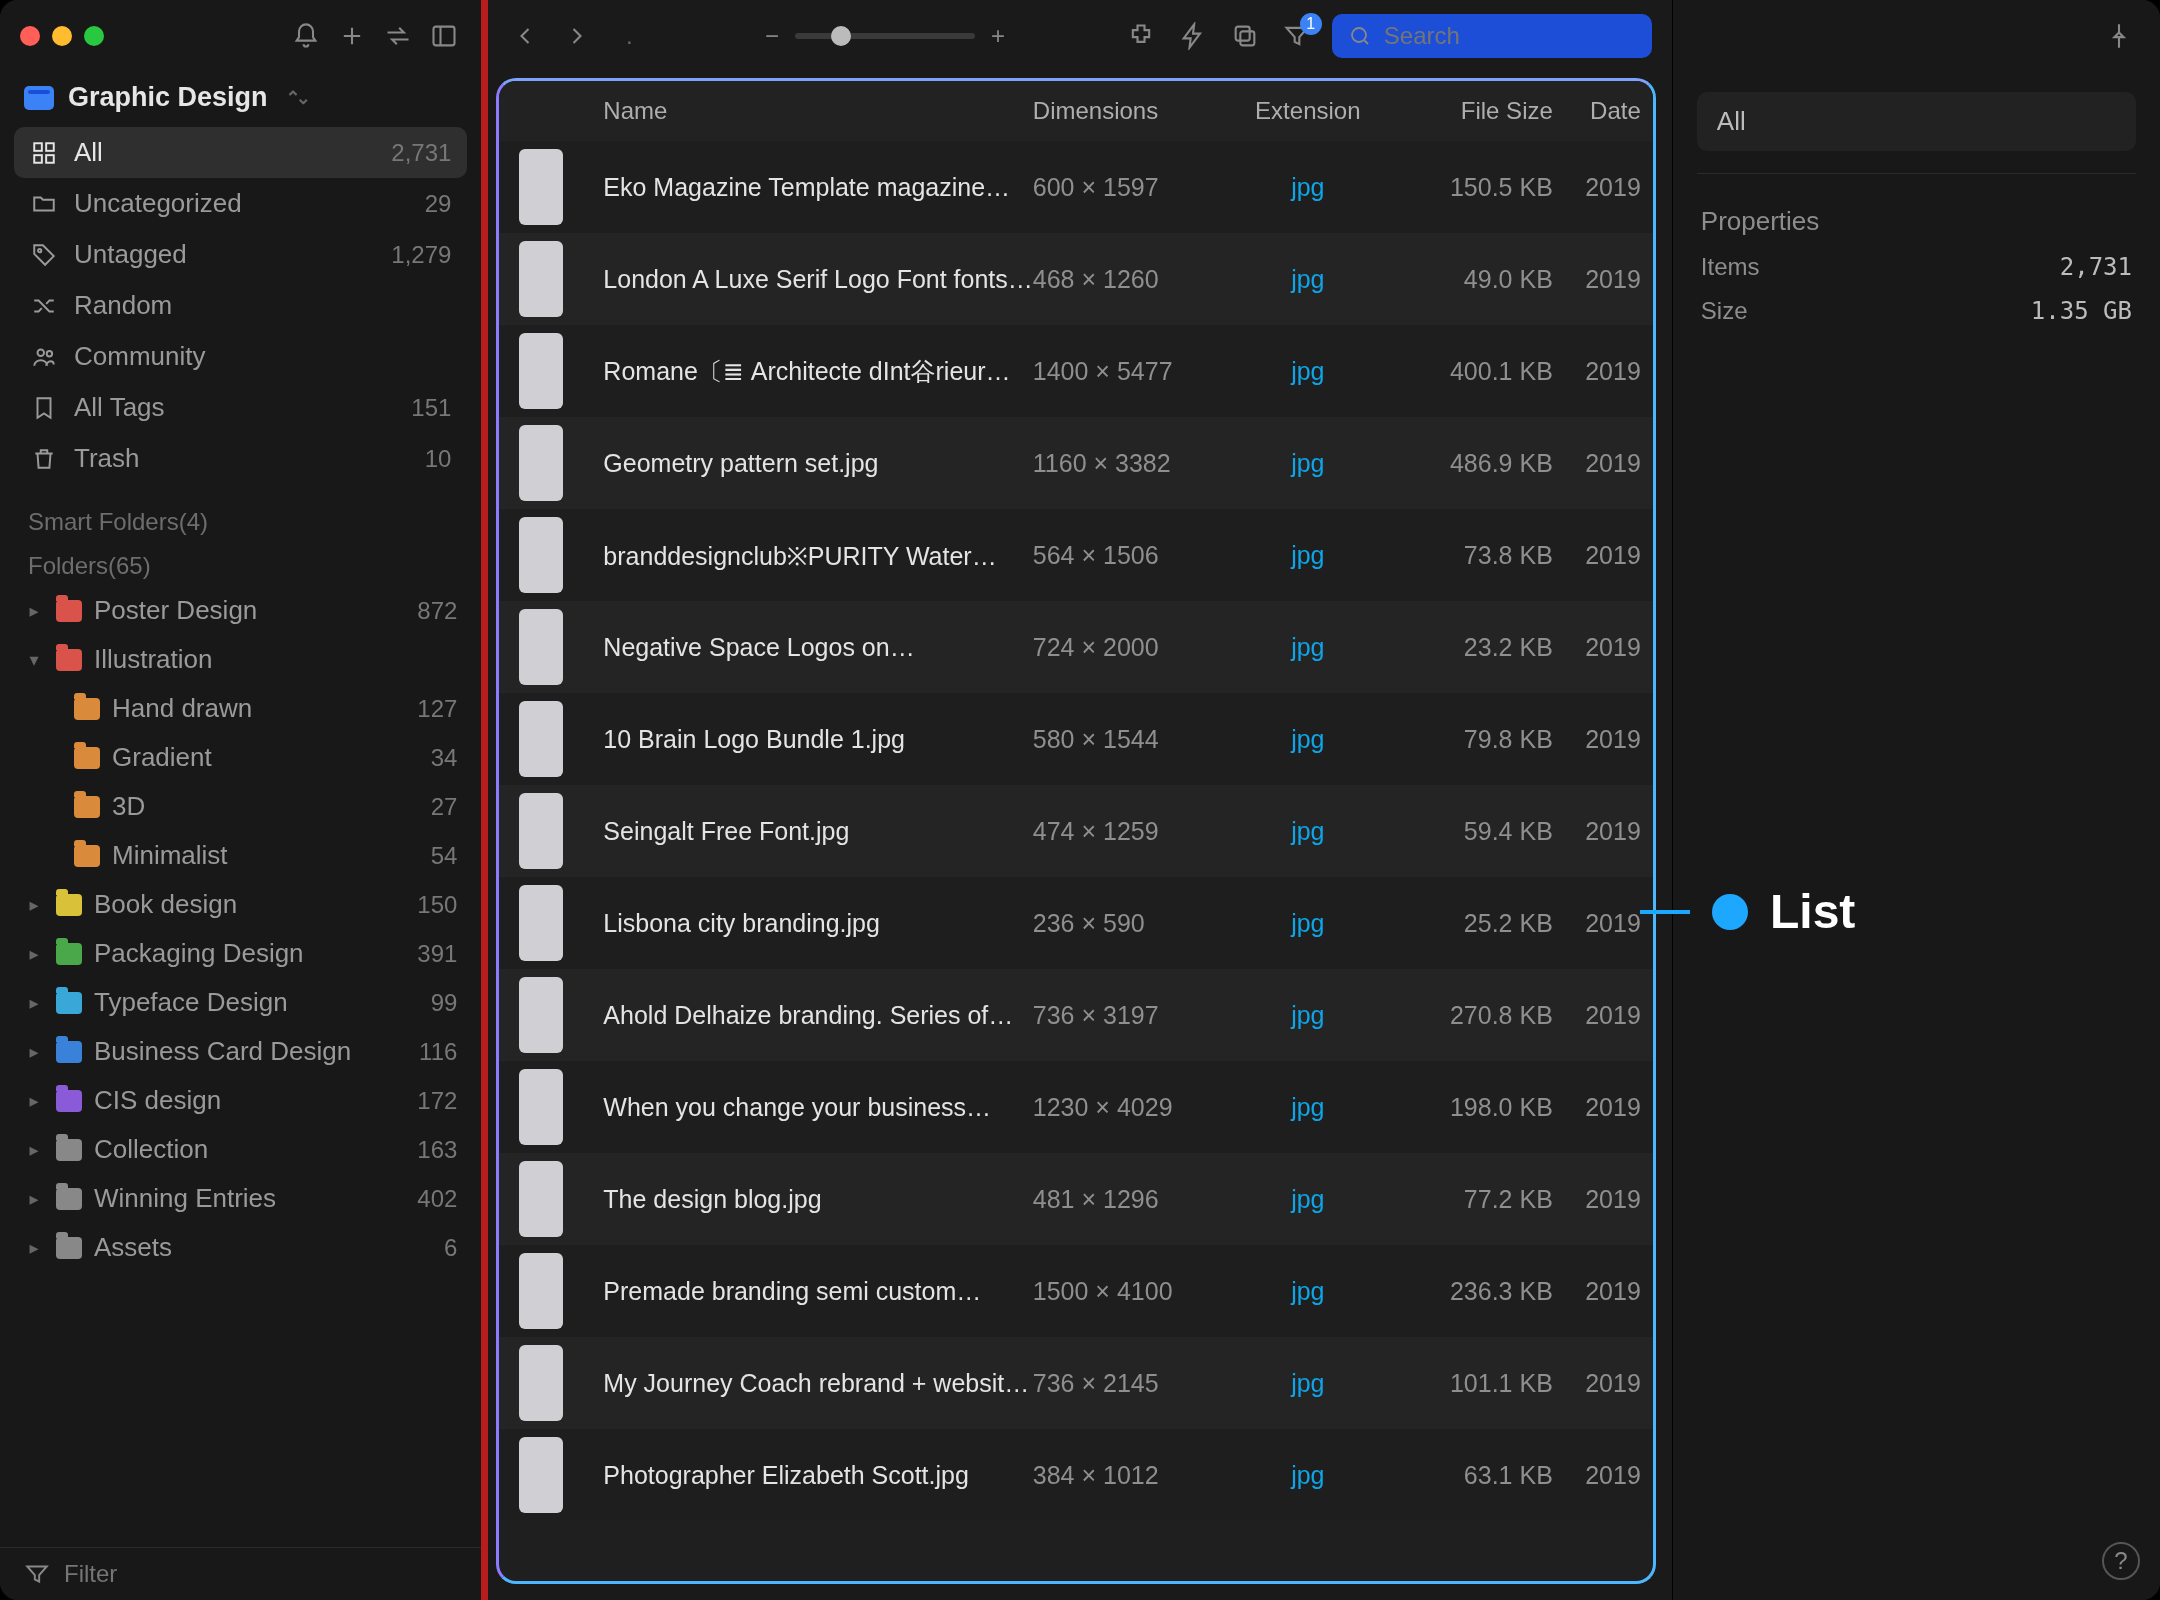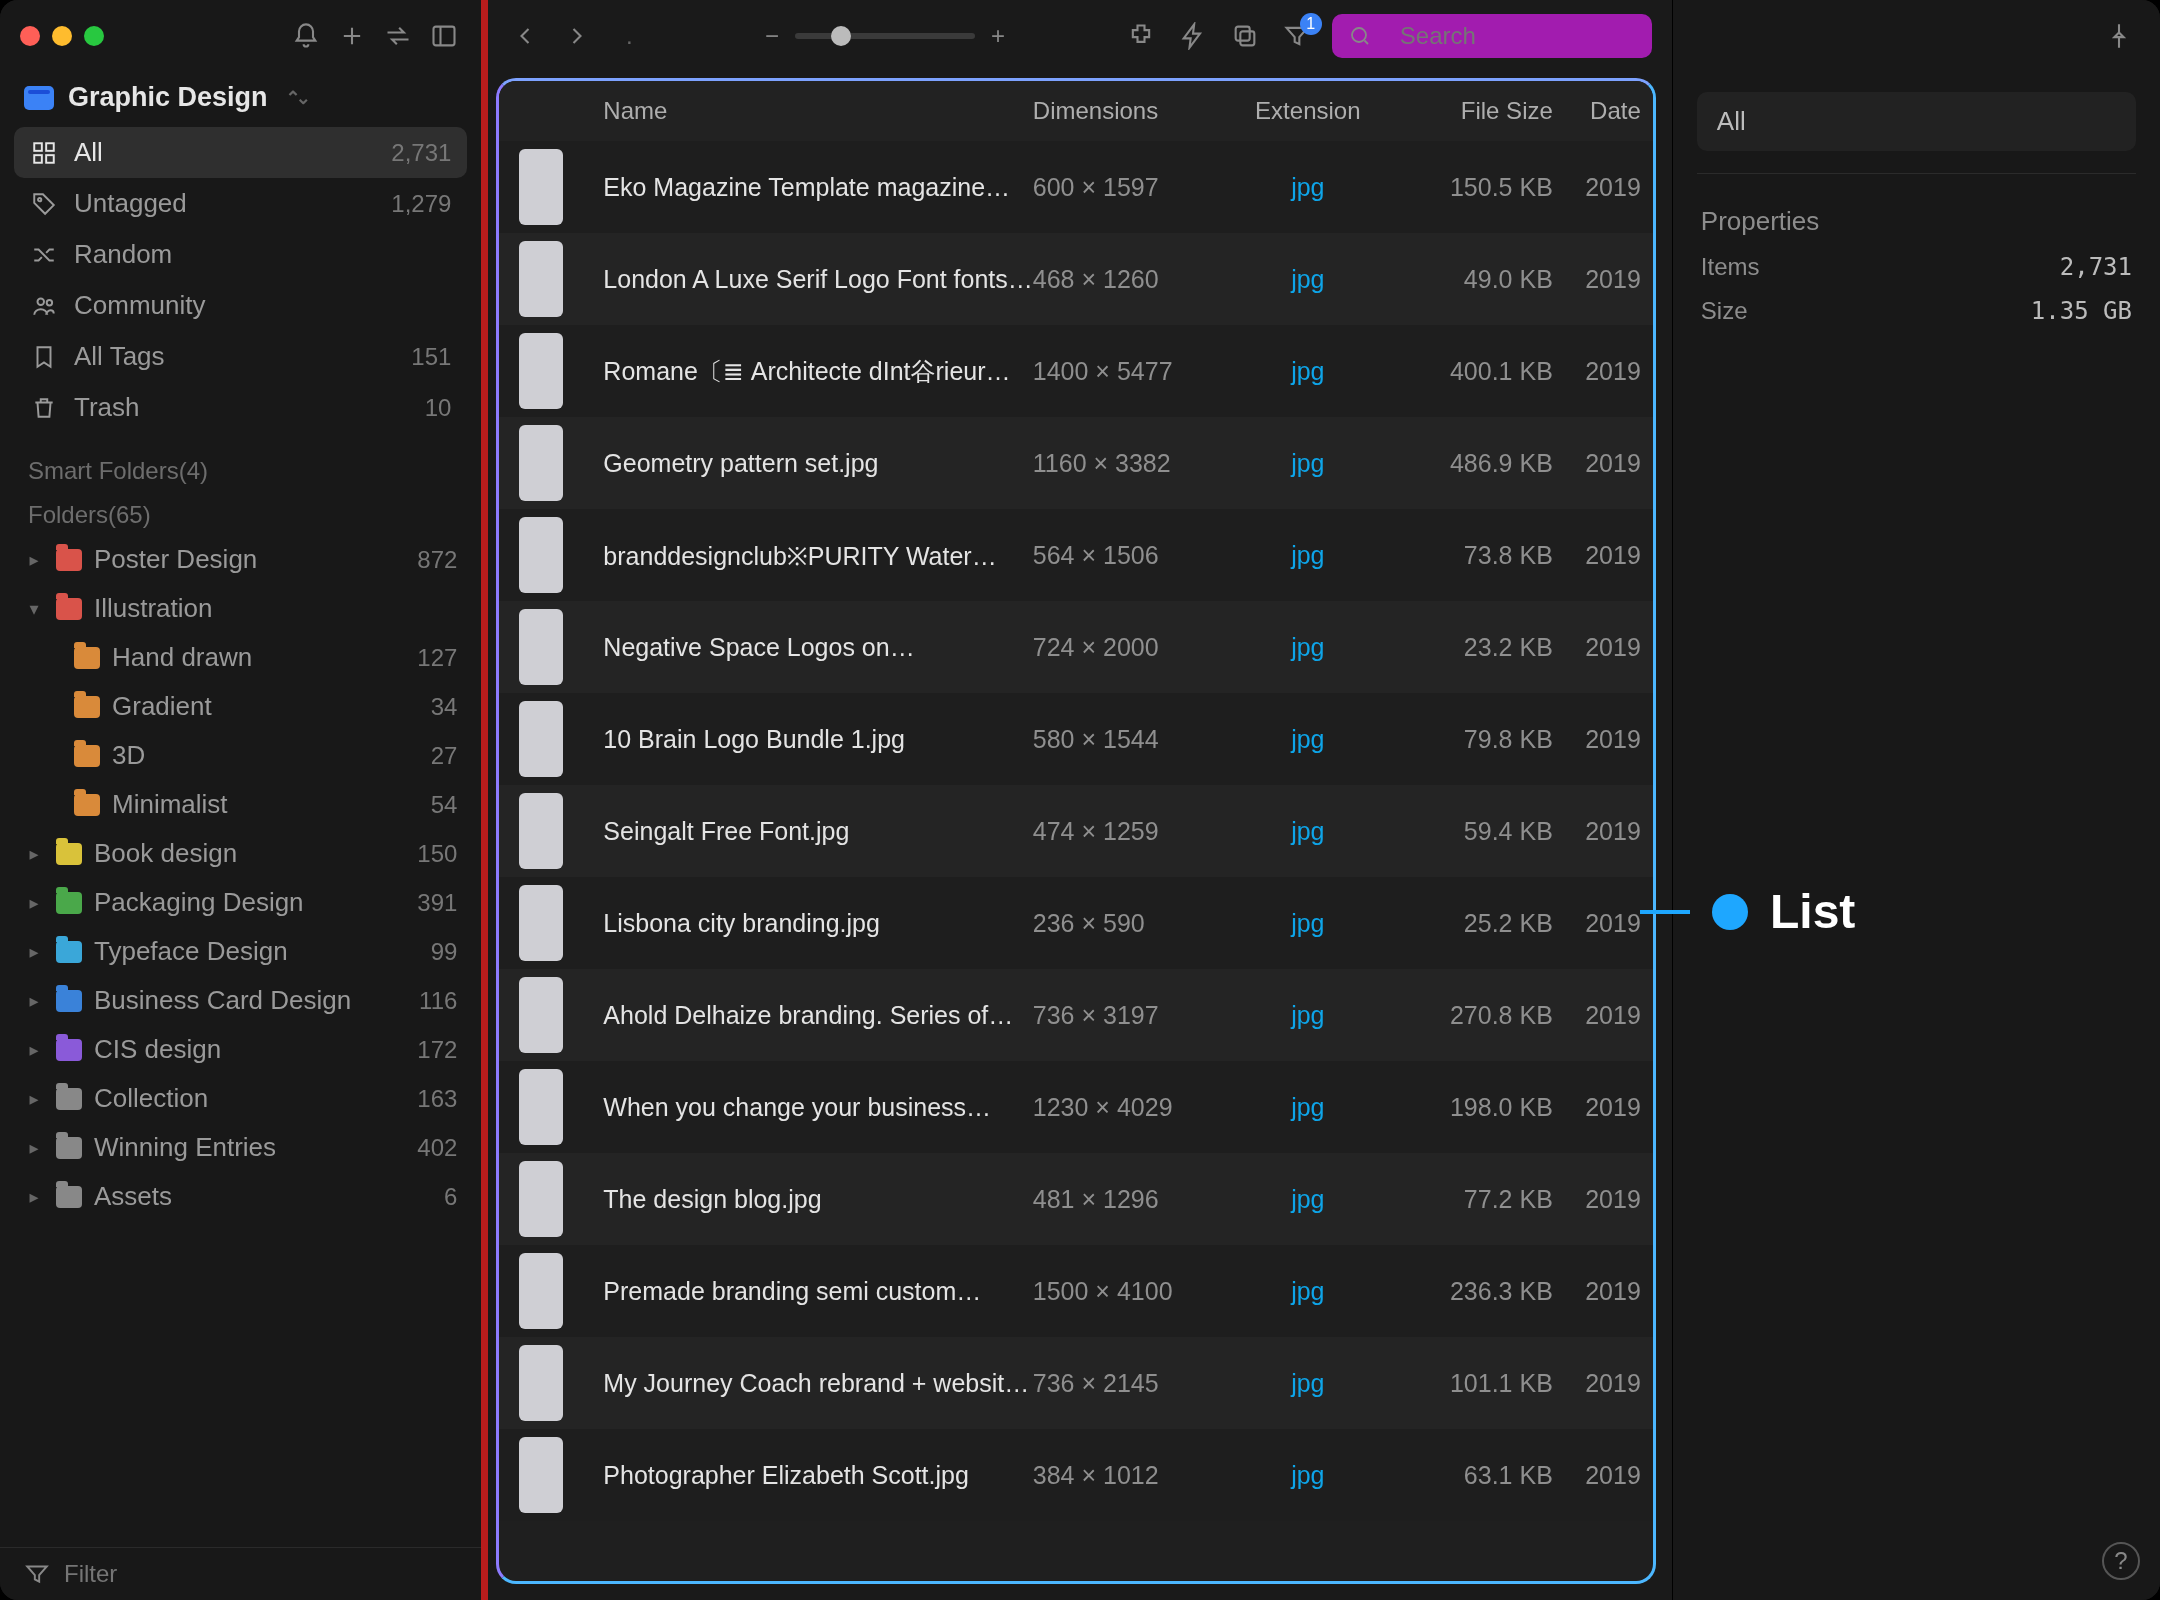--- a/index.html
+++ b/index.html
@@ -91,21 +91,21 @@
     height: 72px; display:flex; align-items:center; gap: 18px;
     padding: 0 20px;
   }
   .tb-spacer { flex:1; }
   .tb-icon { width:34px; height:34px; color:#888; display:flex; align-items:center; justify-content:center; position:relative;}
   .tb-icon svg { width:28px; height:28px; stroke:currentColor; fill:none; stroke-width:1.8;}
   .badge { position:absolute; top:-6px; right:-8px; background:#3b82f6; color:#fff; font-size:16px; width:22px; height:22px; border-radius:50%; display:flex; align-items:center; justify-content:center;}
   .zoom { display:flex; align-items:center; gap: 16px; color:#888; }
   .slider { width: 180px; height:6px; background:#3a3a3a; border-radius:3px; position:relative;}
   .slider::after { content:""; position:absolute; left:36px; top:-7px; width:20px; height:20px; background:#bbb; border-radius:50%;}
-  .searchbox { display:flex; align-items:center; gap:28px; background:#a21caf; border-radius:10px; padding:8px 16px; width: 320px;}
+  .searchbox { display:flex; align-items:center; gap:12px; background:#1d4ed8; border-radius:10px; padding:8px 16px; width: 320px;}
   .searchbox input { background:transparent; border:none; outline:none; color:#bbb; font-size:24px; width:100%;}
 
   .list-wrap {
     margin: 6px 16px 16px 8px;
     border: 3px solid #4cb7ff;
     border-left-color: #8d7bff;
     border-top-color: #7da2ff;
     border-radius: 20px;
     flex:1; overflow:hidden;
     display:flex; flex-direction:column;
@@ -211,20 +211,29 @@
               <rect x="3" y="14" width="7" height="7"></rect>
               <rect x="14" y="14" width="7" height="7"></rect>
             </svg>
           </span>
     <span>All</span>
     <span class="count">2,731</span>
         </div>
         <div class="navitem">
           <span class="navicon">
             <svg viewBox="0 0 24 24">
+              <path d="M3 6h6l2 2h10v10H3Z"></path>
+            </svg>
+          </span>
+    <span>Uncategorized</span>
+    <span class="count">29</span>
+        </div>
+        <div class="navitem">
+          <span class="navicon">
+            <svg viewBox="0 0 24 24">
               <path d="M3 3h8l10 10-8 8L3 11Z"></path>
               <circle cx="8" cy="8" r="1.5"></circle>
             </svg>
           </span>
     <span>Untagged</span>
     <span class="count">1,279</span>
         </div>
         <div class="navitem">
           <span class="navicon">
             <svg viewBox="0 0 24 24">

